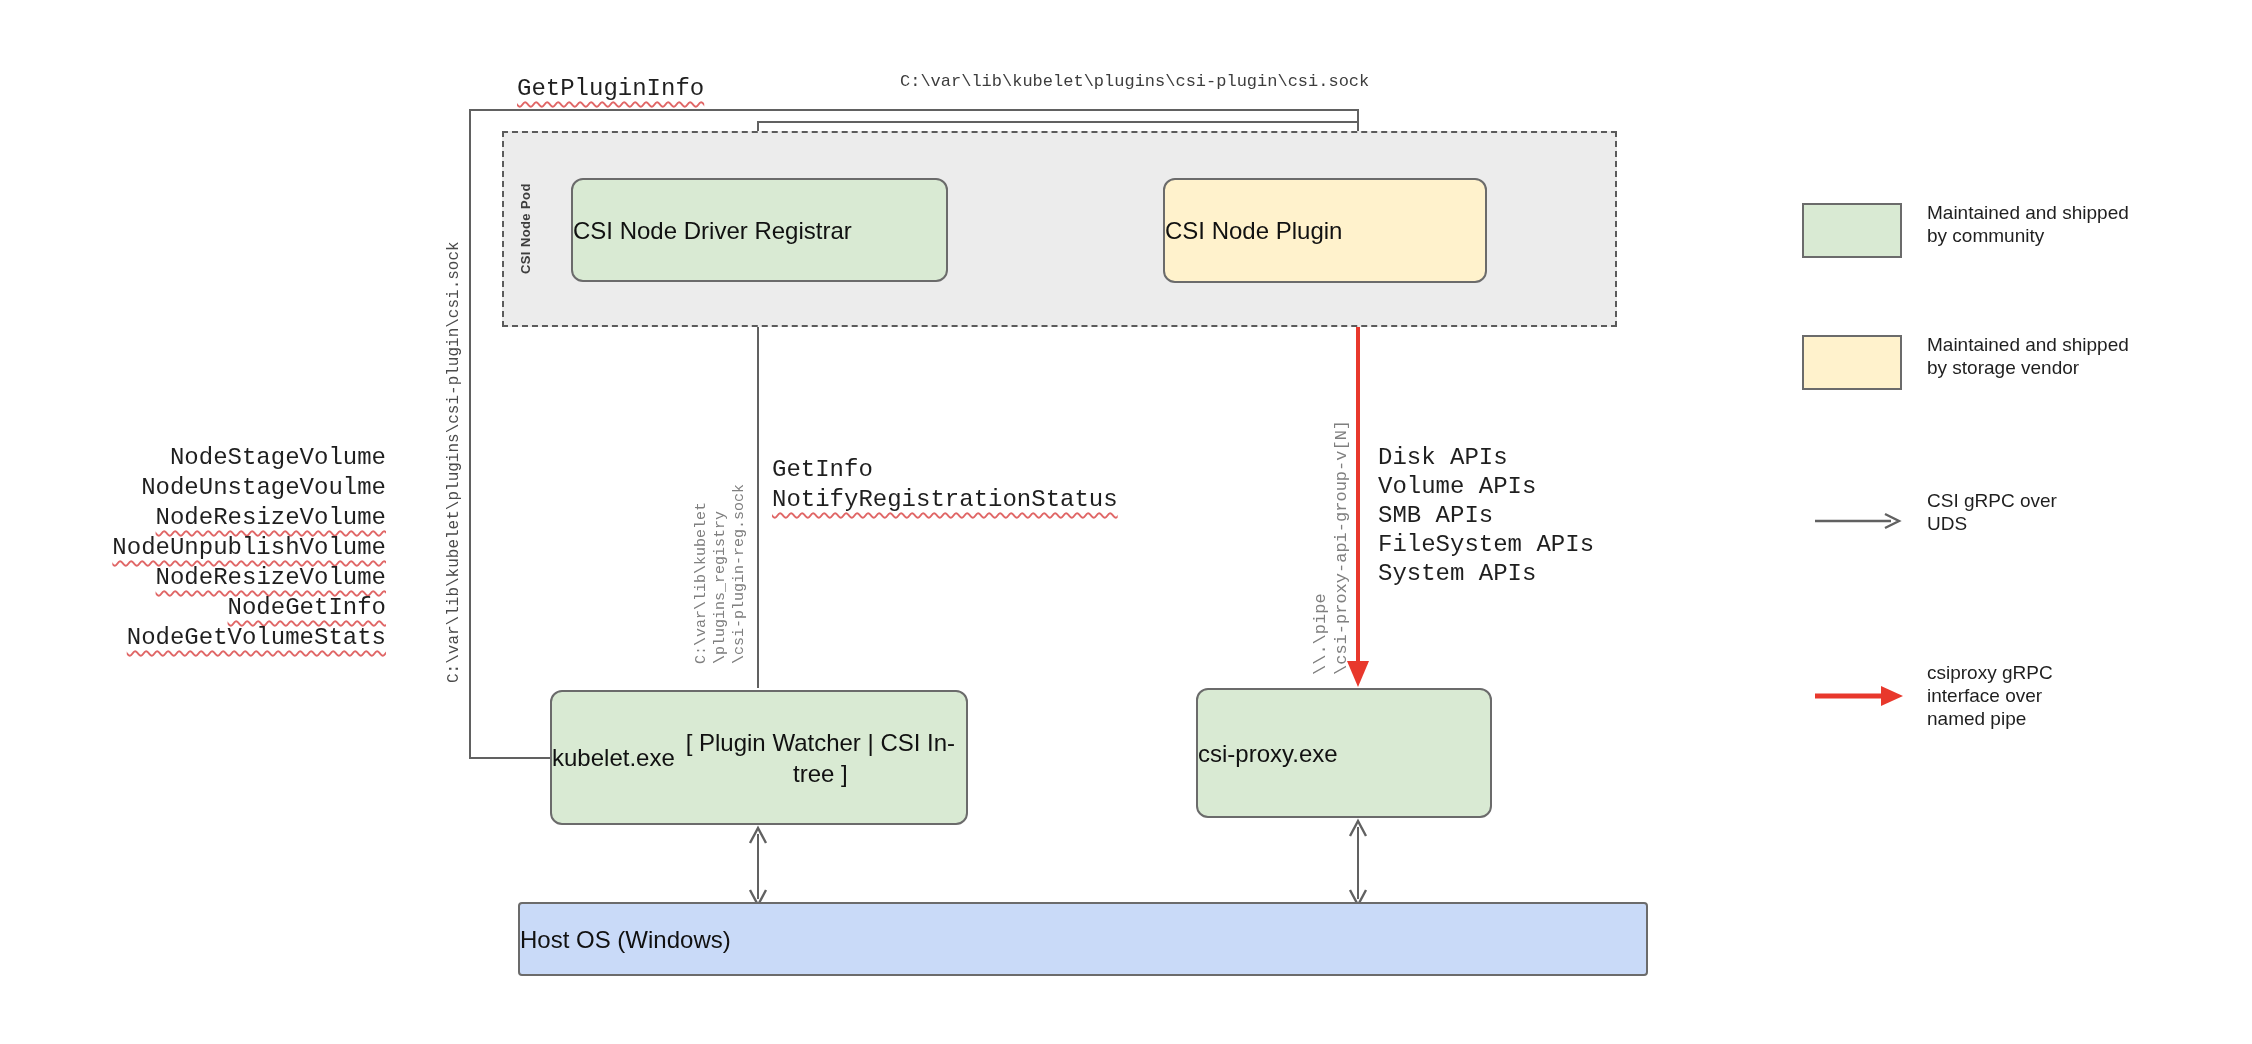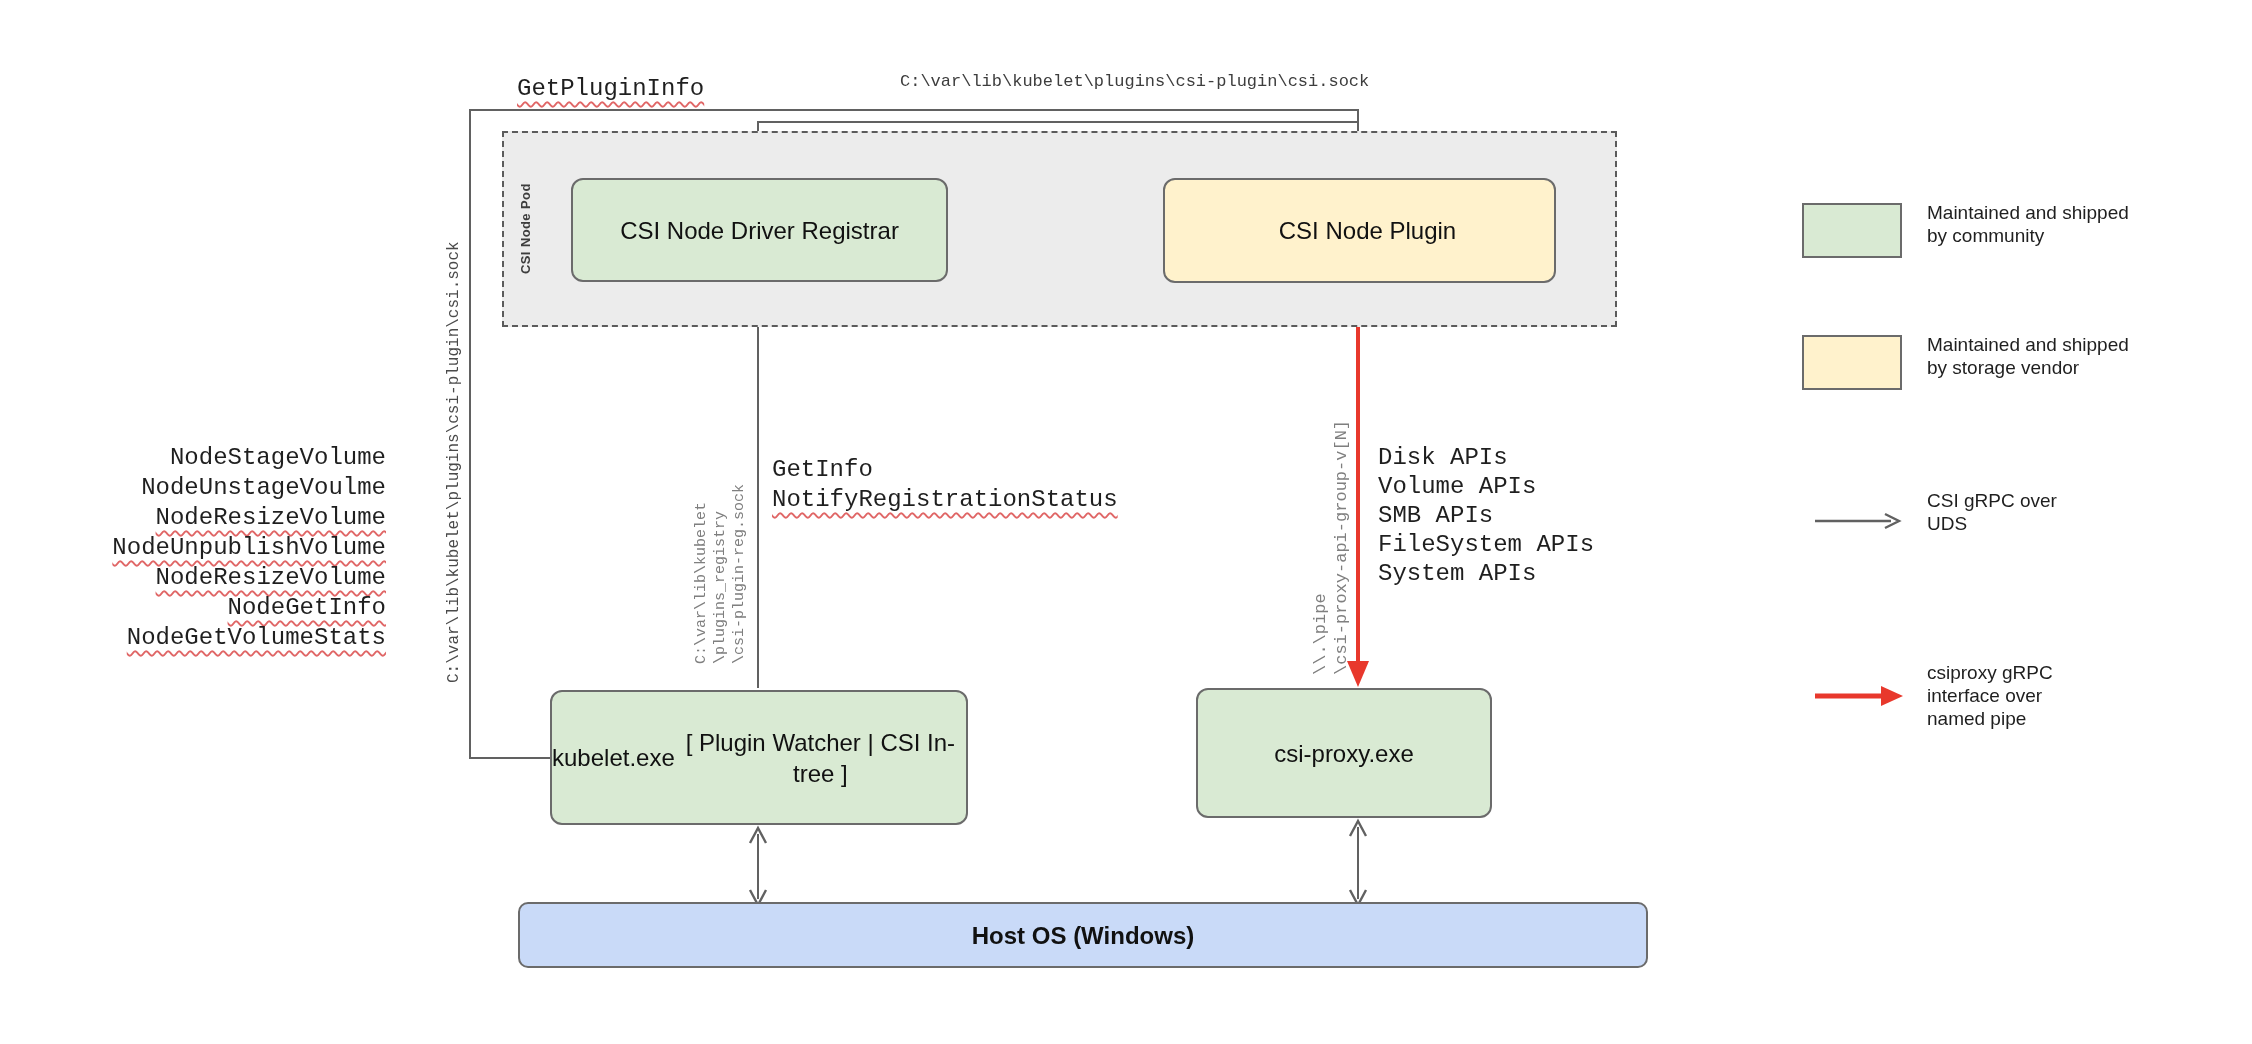--- a/index.html
+++ b/index.html
@@ -27,33 +27,33 @@
   .wire{fill:none;stroke:var(--line-gray);stroke-width:2px;}
   .wire-red{fill:none;stroke:var(--csiproxy-red);stroke-width:4px;}
   .head-gray{fill:none;stroke:var(--line-gray);stroke-width:2.4px;}
   .head-red{fill:var(--csiproxy-red);stroke:none;}
 
   .pod{
     left:502px;top:131px;width:1115px;height:196px;
     background:var(--pod-fill);border:2px dashed #5b5b5b;
   }
   .node-box{
-    display:flex;align-items:center;justify-content:center;text-align:center;
+    display:flex;align-items:center;text-align:center;
     border:2px solid var(--border-gray);border-radius:12px;
     font-size:24px;line-height:31px;color:#111;
   }
   .green{background:var(--community-green);}
   .yellow{background:var(--vendor-yellow);}
   .blue{background:var(--host-blue);}
 
   .box-registrar{left:571px;top:178px;width:377px;height:104px;}
-  .box-plugin{left:1163px;top:178px;width:393px;height:105px;padding-left:16px;}
+  .box-plugin{left:1163px;top:178px;width:324px;height:105px;}
   .box-kubelet{left:550px;top:690px;width:418px;height:135px;flex-direction:row;}
   .box-proxy{left:1196px;top:688px;width:296px;height:130px;}
-  .box-host{left:518px;top:902px;width:1130px;height:66px;border-radius:10px;font-weight:bold;}
+  .box-host{left:518px;top:902px;width:1130px;height:74px;border-radius:4px;}
 
   .rot{position:absolute;white-space:nowrap;transform:rotate(-90deg);transform-origin:0 100%;}
   .pod-label{left:534px;top:258px;font-size:13px;font-weight:700;color:#3d3d3d;line-height:16px;letter-spacing:.4px;}
   .sock-left{left:464px;top:663px;font-size:16px;line-height:20px;color:var(--path-gray);}
   .sock-registry{left:749px;top:607px;font-size:15px;line-height:19px;color:var(--path-light);}
   .pipe-path{left:1352px;top:633px;font-size:17px;line-height:21px;color:var(--path-light);}
 
   .squiggle{
     text-decoration-line:underline;text-decoration-style:wavy;
     text-decoration-color:var(--squiggle-red);text-decoration-thickness:1.5px;

